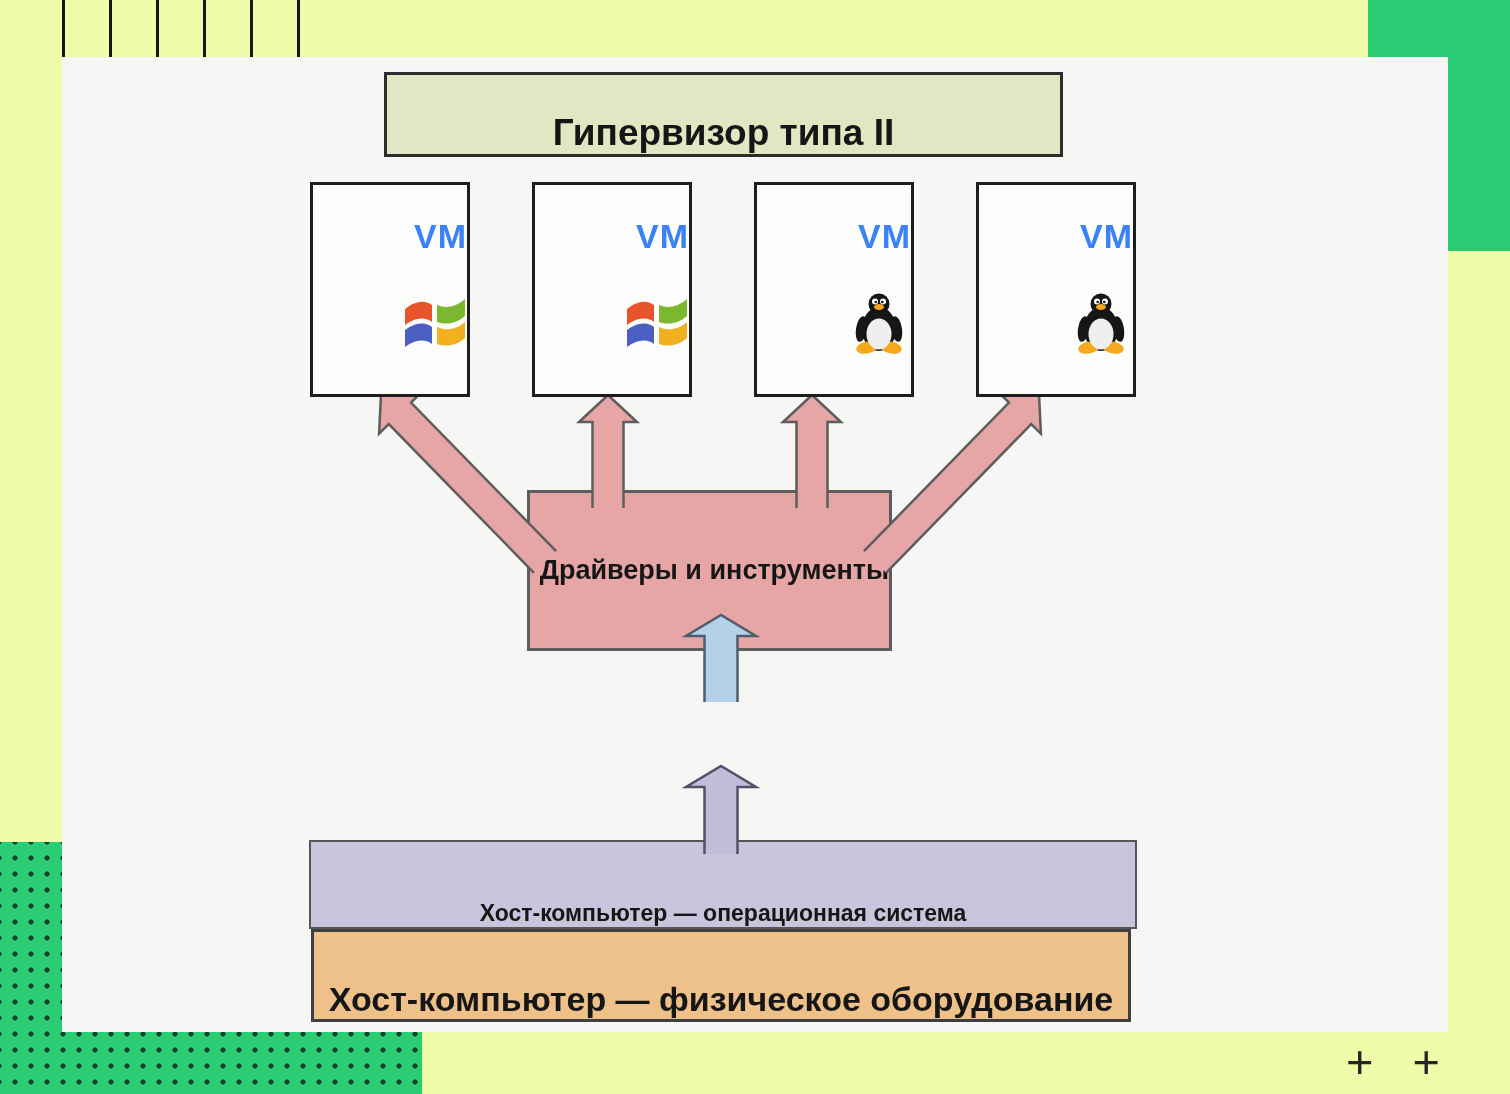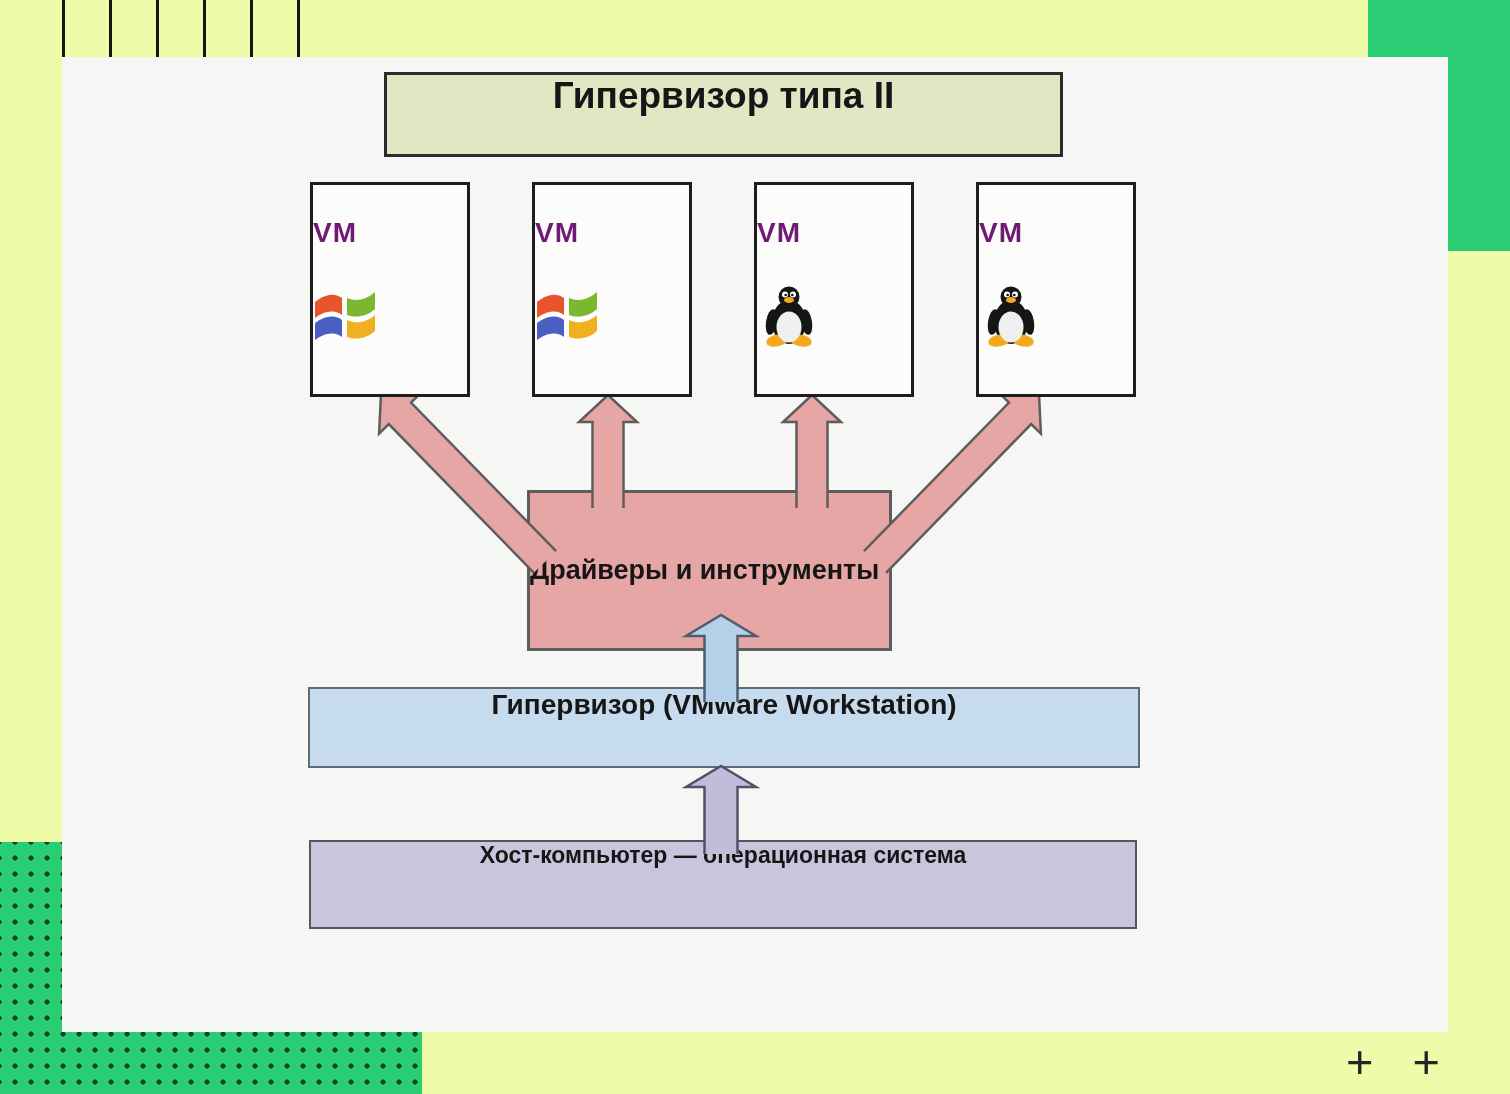--- a/index.html
+++ b/index.html
@@ -21,29 +21,29 @@
   .panel{position:absolute;left:62px;top:57px;width:1386px;height:975px;background:#f6f6f4;z-index:1}
   
   .ruler{position:absolute;left:62px;top:0;height:57px;display:flex;z-index:2}
   .ruler span{display:block;width:3px;height:57px;background:#161616;margin-right:44px}
   
   .plus{position:absolute;left:1346px;top:1034px;font-size:47px;font-weight:400;color:#262626;letter-spacing:13px;z-index:2}
   
   .arrows{position:absolute;left:0;top:0;width:1510px;height:1094px;z-index:2;pointer-events:none}
   
   .dbox{
-    position:absolute;box-sizing:border-box;display:flex;align-items:flex-start;justify-content:center;
+    position:absolute;box-sizing:border-box;display:flex;align-items:flex-end;justify-content:center;
     text-align:center;font-weight:bold;
   }
   .low{z-index:1}.high{z-index:3}
   .title-box{left:384px;top:72px;width:679px;height:85px;background:#dfe8c3;border:3px solid #2c2c2c;font-size:37px}
   .vm-box{top:182px;width:160px;height:215px;background:#fcfcfb;border:3px solid #1d1d1d;
           flex-direction:column;justify-content:flex-start}
   .vm1{left:310px}.vm2{left:532px}.vm3{left:754px}.vm4{left:976px}
-  .vm-label{margin-top:32px;font-size:28px;font-weight:600;letter-spacing:1px;color:#701a75}
+  .vm-label{margin-top:32px;font-size:34px;font-weight:600;letter-spacing:1px;color:#3b82f6}
   .vm-icon{margin-top:36px;width:64px;height:64px}
   .drivers-box{left:527px;top:490px;width:365px;height:161px;background:#e7a6a6;border:3px solid #5d5d5d;
                flex-direction:column;font-size:27px;line-height:1.35}
   .hyp-box{left:308px;top:687px;width:832px;height:81px;background:#c6dcee;border:2px solid #5f6b75;font-size:28px}
   .hostos-box{left:309px;top:840px;width:828px;height:89px;background:#c9c5dd;border:2px solid #565656;font-size:23px}
   .hosthw-box{left:311px;top:929px;width:820px;height:93px;background:#edc189;border:3px solid #3f3f3f;font-size:34px}
 </style>
 </head>
 <body>
 
@@ -59,25 +59,25 @@
     <span></span>
     <span></span>
   </div>
   <div class="plus">+ + +</div>
 
   <div class="panel"></div>
 
   <div class="dbox low drivers-box">
     <div>Драйверы и инструменты</div>
   </div>
-  <div class="dbox low hyp-box">
-    <span>Гипервизор (VMware Workstation)</span>
-  </div>
   <div class="dbox low hostos-box">
     <span>Хост-компьютер — операционная система</span>
+  </div>
+  <div class="dbox low hosthw-box">
+    <span>Хост-компьютер — физическое оборудование</span>
   </div>
 
   <svg class="arrows" id="arrow-layer" viewBox="0 0 1510 1094" xmlns="http://www.w3.org/2000/svg">
       <path d="M737.5,854.0 L737.5,787.0 L756.0,787.0 L721.0,766.0 L686.0,787.0 L704.5,787.0 L704.5,854.0" fill="#c1bcd9" stroke="#54506a" stroke-width="2.5" stroke-linejoin="miter"></path>
       <path d="M737.5,702.0 L737.5,636.0 L756.0,636.0 L721.0,615.0 L686.0,636.0 L704.5,636.0 L704.5,702.0" fill="#b5d0e9" stroke="#4f5d6b" stroke-width="2.5" stroke-linejoin="miter"></path>
       <path d="M556.1,551.2 L411.0,402.5 L420.6,393.1 L381.0,394.0 L379.1,433.6 L388.8,424.1 L533.9,572.8" fill="#e7a6a6" stroke="#5d5d5d" stroke-width="2.5" stroke-linejoin="miter"></path>
       <path d="M623.5,508.0 L623.5,422.0 L637.0,422.0 L608.0,395.0 L579.0,422.0 L592.5,422.0 L592.5,508.0" fill="#e7a6a6" stroke="#5d5d5d" stroke-width="2.5" stroke-linejoin="miter"></path>
       <path d="M827.5,508.0 L827.5,422.0 L841.0,422.0 L812.0,395.0 L783.0,422.0 L796.5,422.0 L796.5,508.0" fill="#e7a6a6" stroke="#5d5d5d" stroke-width="2.5" stroke-linejoin="miter"></path>
       <path d="M886.1,572.8 L1031.2,424.1 L1040.9,433.6 L1039.0,394.0 L999.4,393.1 L1009.0,402.5 L863.9,551.2" fill="#e7a6a6" stroke="#5d5d5d" stroke-width="2.5" stroke-linejoin="miter"></path>
     </svg>

